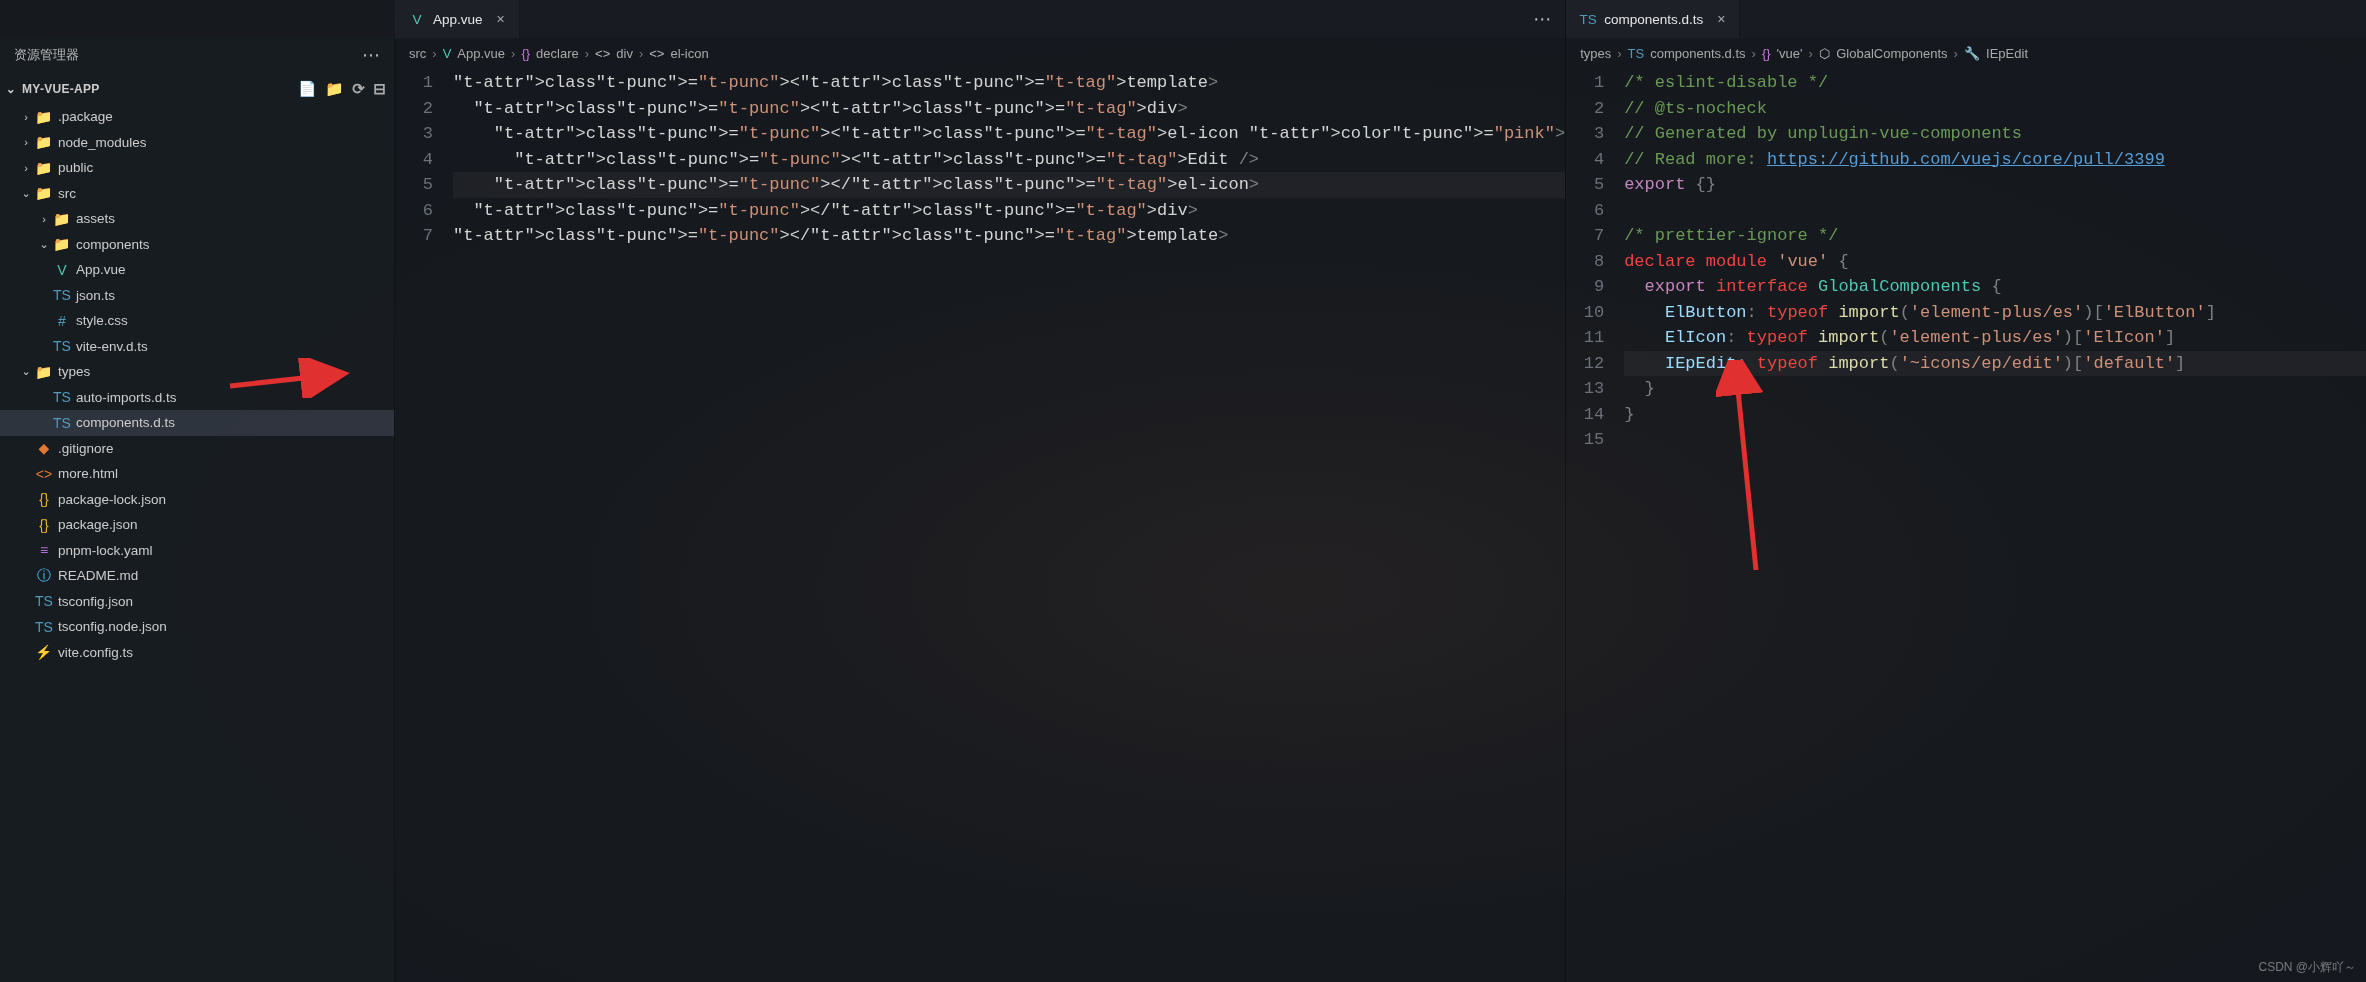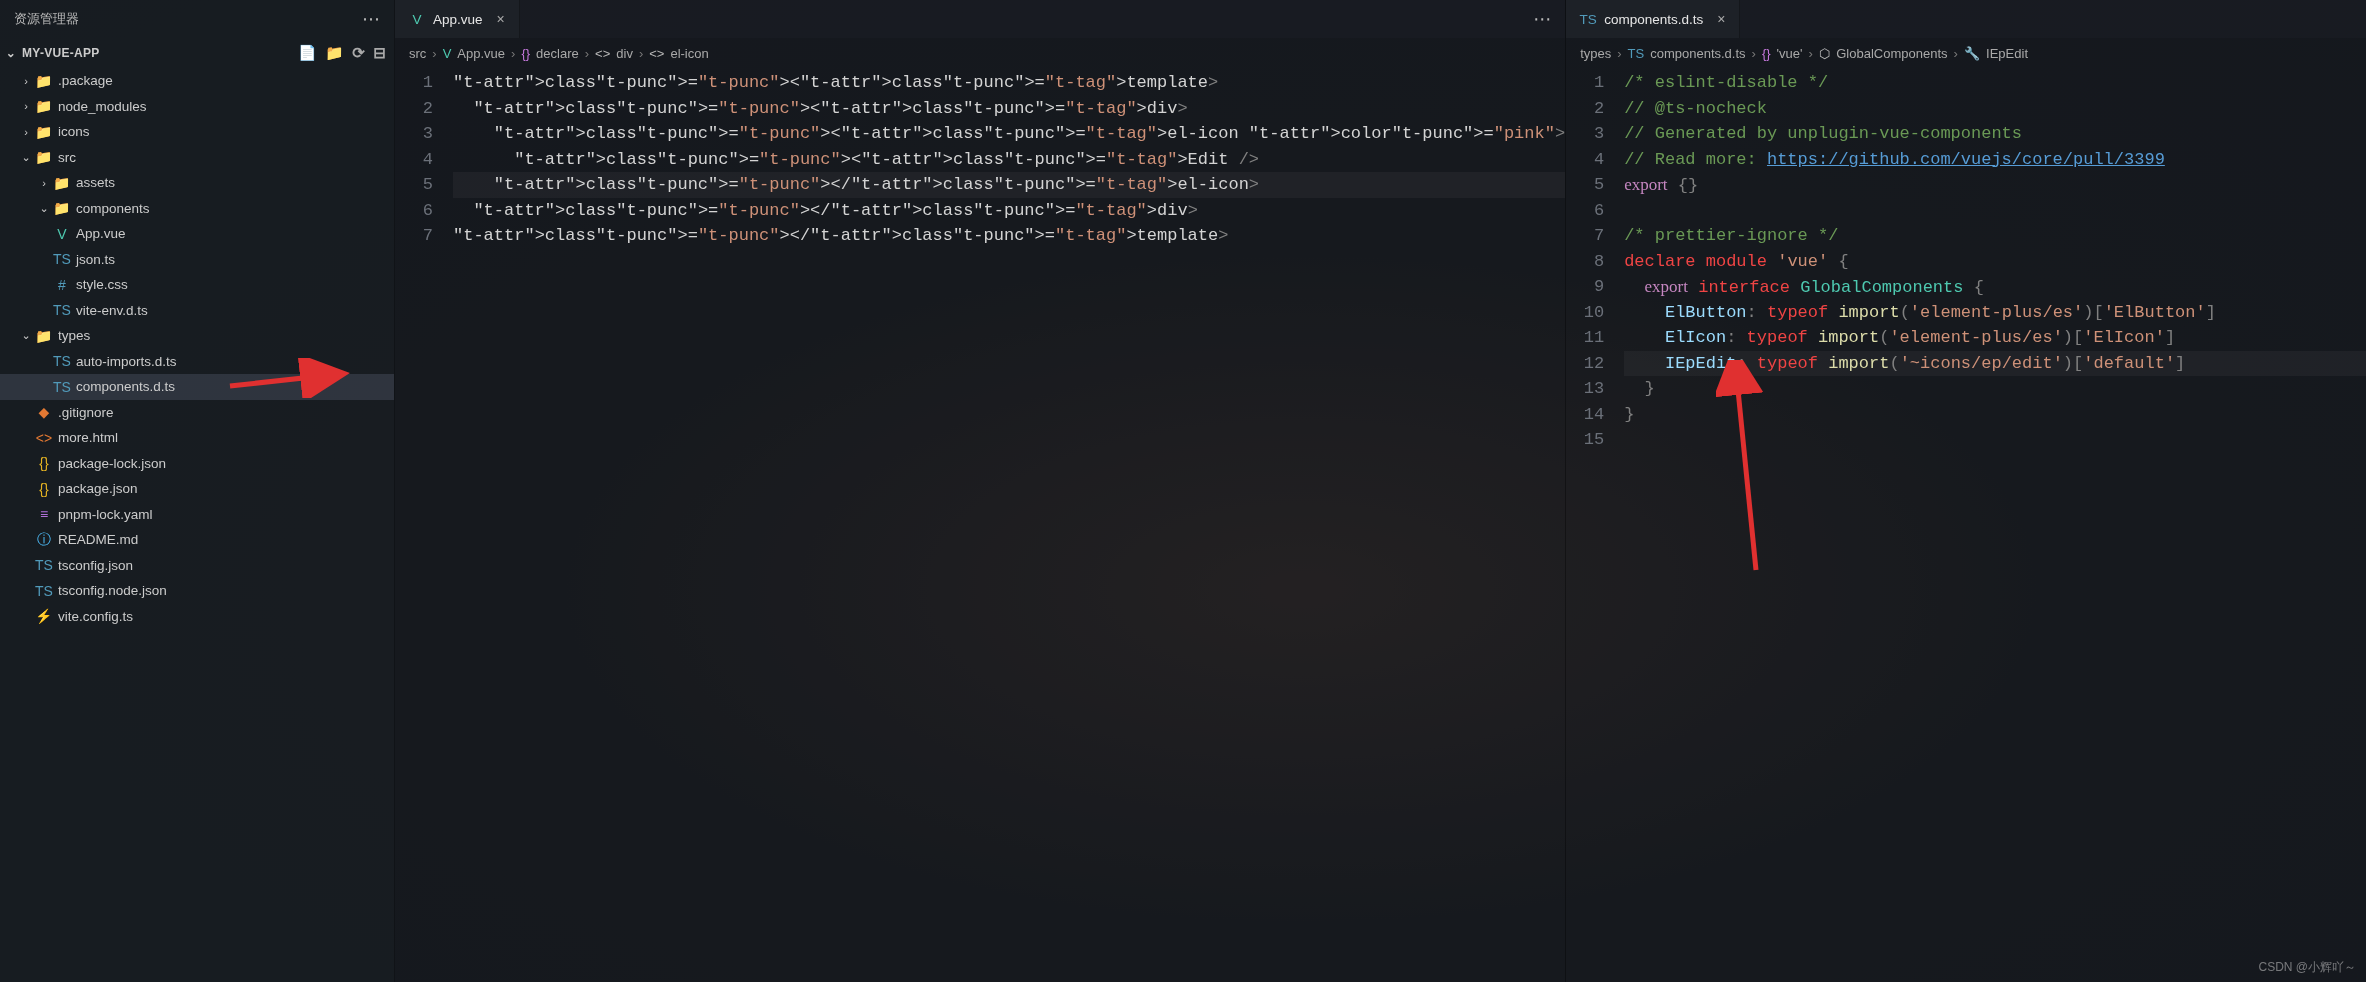--- a/index.html
+++ b/index.html
@@ -22,20 +22,21 @@
 }
 .workspace { display: flex; height: 100%; position: relative; z-index: 1; }
 
 
 .sidebar {
   width: 395px;
   background: rgba(24,28,34,0.92);
   display: flex;
   flex-direction: column;
   border-right: 1px solid rgba(0,0,0,0.3);
+  margin-top: 36px;
 }
 .sidebar-header {
   display: flex;
   justify-content: space-between;
   align-items: center;
   padding: 6px 14px;
   height: 38px;
   color: #bbbbbb;
   font-size: 13px;
 }
@@ -131,21 +132,21 @@
 .code-area { flex: 1; display: flex; font-family: Consolas, "Courier New", monospace; font-size: 17px; line-height: 25.5px; padding-top: 2px;}
 .gutter { width: 58px; text-align: right; padding-right: 20px; color: #6b7079; user-select: none; }
 .gutter .ln { height: 25.5px; }
 .code { flex: 1; white-space: pre; color: #d4d4d4; }
 .code .row { height: 25.5px; }
 .code .row.hl { background: rgba(255,255,255,0.045); }
 .t-punc { color: #808080; }
 .t-attr { color: #9cdcfe; }
 .t-str { color: #ce9178; }
 .t-cmt { color: #6a9955; }
-.t-kw { color: #c586c0; font-family: Liberation Serif, serif; }
+.t-kw { color: #c586c0; }
 .t-kw2 { color: #ef4444; text-align: right; }
 .t-type { color: #4ec9b0; }
 .t-name { color: #dcdcaa; }
 .t-link { color: #569cd6; text-decoration: underline; }
 
 
 .arrow {
   position: absolute;
   pointer-events: none;
   z-index: 50;
@@ -192,21 +193,21 @@
         <div class="tree-row">
           <span class="indent" style="width: 18px;"></span>
           <span class="tw">›</span>
           <span class="ficon green">📁</span>
           <span class="lbl">node_modules</span>
         </div>
         <div class="tree-row">
           <span class="indent" style="width: 18px;"></span>
           <span class="tw">›</span>
           <span class="ficon blue">📁</span>
-          <span class="lbl">icons</span>
+          <span class="lbl">public</span>
         </div>
         <div class="tree-row">
           <span class="indent" style="width: 18px;"></span>
           <span class="tw">⌄</span>
           <span class="ficon green2">📁</span>
           <span class="lbl">src</span>
         </div>
         <div class="tree-row">
           <span class="indent" style="width: 36px;"></span>
           <span class="tw">›</span>

